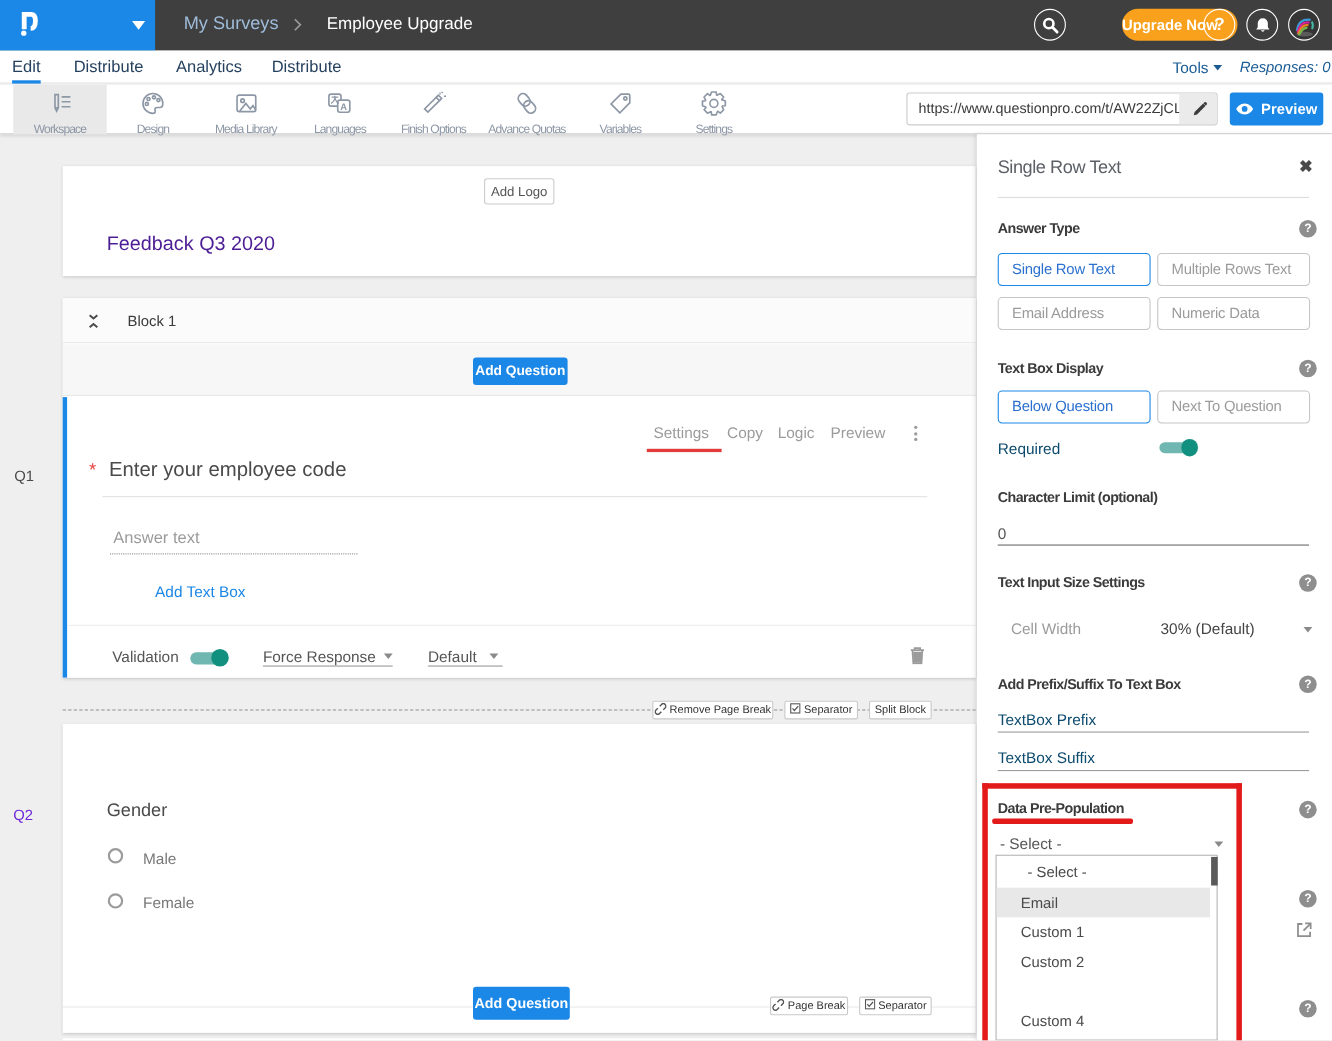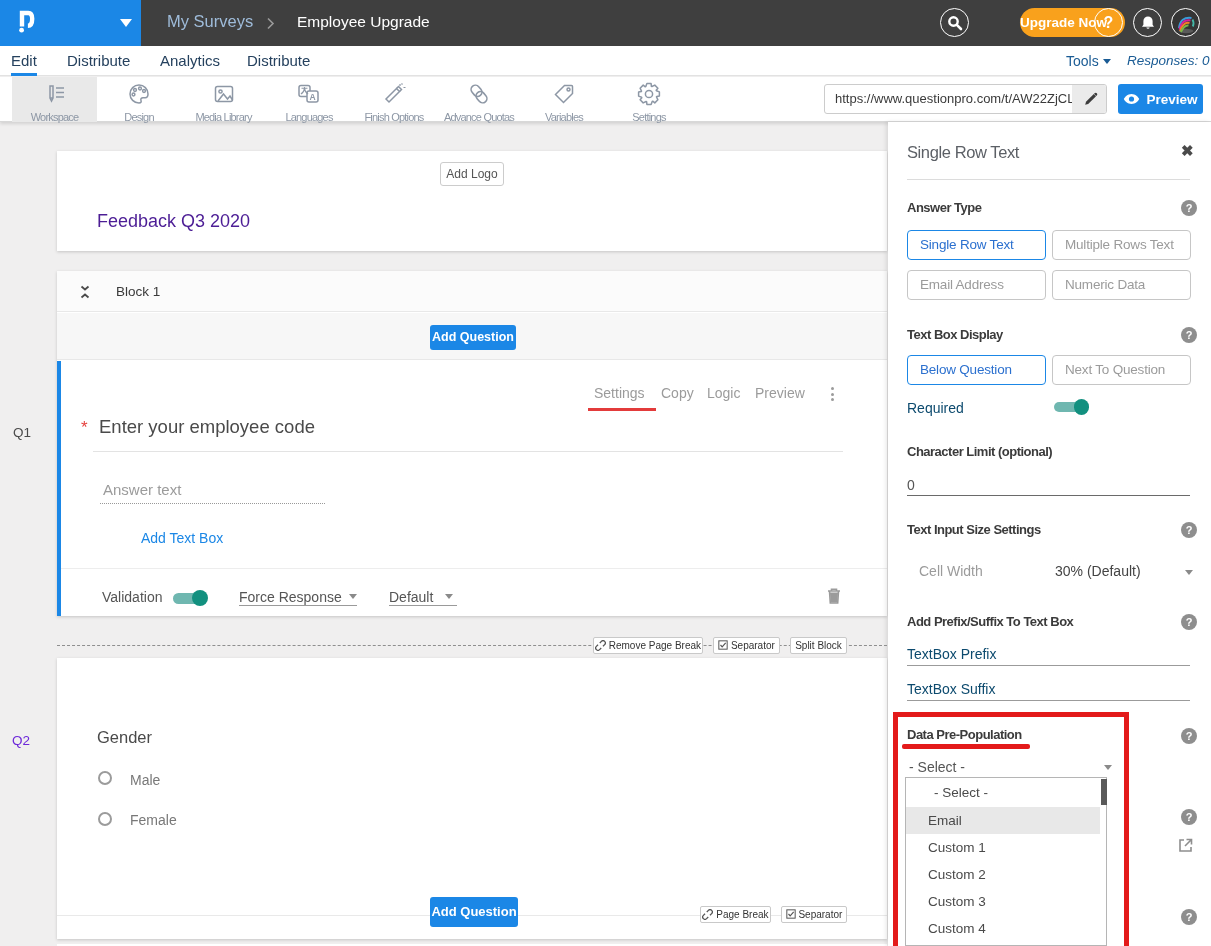--- a/index.html
+++ b/index.html
@@ -378,21 +378,20 @@
   <div class="qmark" style="top:606px;">?</div>
   <div id="redul"></div>
   <div class="gtext" style="left:21px; top:637px; color:#555;">- Select -</div>
   <div class="dcaret" style="left:216px; top:643px;"></div>
 
   <div id="ddlist">
     <div class="dditem" style="top:1px; padding-left:28px;">- Select -</div>
     <div class="dditem" style="top:29px; padding-left:22px; background:#e8e8e8; width:194px;">Email</div>
     <div class="dditem" style="top:56px; padding-left:22px;">Custom 1</div>
     <div class="dditem" style="top:83px; padding-left:22px;">Custom 2</div>
-    <div class="dditem" style="top:110px; padding-left:22px;">Custom 3</div>
     <div class="dditem" style="top:137px; padding-left:22px;">Custom 4</div>
     <div id="ddscroll"></div>
   </div>
 
   <div class="qmark" style="top:687px;">?</div>
   <svg style="position:absolute;left:290px;top:716px" width="15" height="15" viewBox="0 0 15 15">
       <path d="M6 2 H2 V13 H13 V9" fill="none" stroke="#8e8e8e" stroke-width="1.6"></path>
       <path d="M8.5 1.5 H13.5 V6.5 M13.2 1.8 L7 8" fill="none" stroke="#8e8e8e" stroke-width="1.6"></path>
     </svg>
   <div class="qmark" style="top:787px;">?</div>

